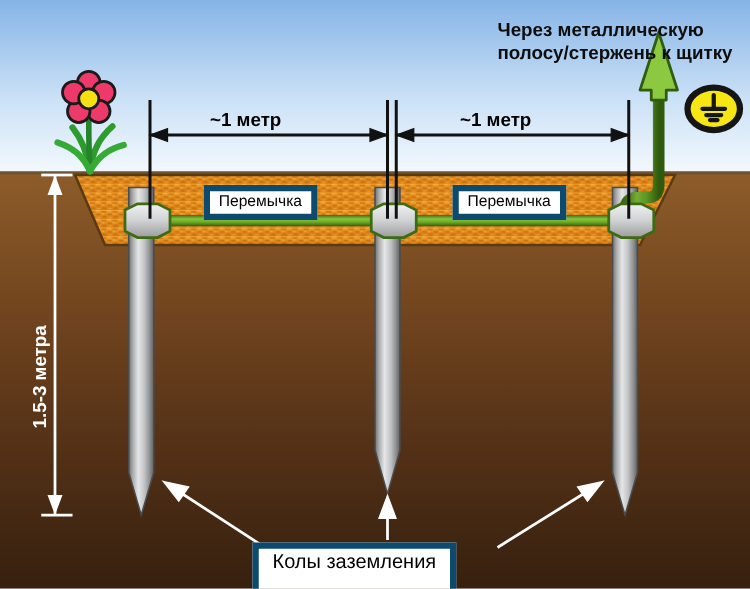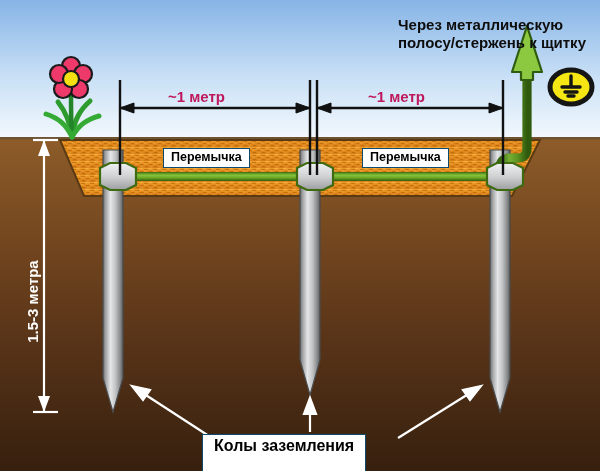--- a/index.html
+++ b/index.html
@@ -1,29 +1,29 @@
 <!DOCTYPE html>
 <html><head>
 <meta charset="utf-8">
 <style>
   html,body{margin:0;padding:0;background:#fff;}
   body{font-family:"Liberation Sans",sans-serif;}
   #stage{position:relative;width:600px;height:471px;overflow:hidden;}
   #stage svg{display:block;}
   .lbl{
-    position:absolute;background:#ffffff;border:1px solid #0c4a6e;
-    color:#000;font-weight:bold;font-family:"Liberation Sans",sans-serif;
+    position:absolute;background:#ffffff;border:5px solid #0c4a6e;
+    color:#000;font-weight:normal;font-family:"Liberation Sans",sans-serif;
     white-space:nowrap;text-align:left;line-height:1.05;
     box-sizing:border-box;
   }
   #lbl-jumper-1{left:163px;top:148px;font-size:12.5px;padding:2px 7px 3px;}
   #lbl-jumper-2{left:362px;top:148px;font-size:12.5px;padding:2px 7px 3px;}
   #lbl-stakes{left:202px;top:434px;font-size:16px;padding:3px 11px 20px;}
   .dim{
-    position:absolute;color:#be185d;font-weight:bold;
+    position:absolute;color:#000000;font-weight:bold;
     font-family:"Liberation Sans",sans-serif;white-space:nowrap;
   }
   #dim-span-1{left:168px;top:88px;font-size:15px;}
   #dim-span-2{left:368px;top:88px;font-size:15px;}
   #dim-depth{
     left:-28px;top:293px;width:120px;text-align:center;font-size:15px;
     color:#ffffff;transform:rotate(-90deg);transform-origin:50% 50%;
   }
   #note-top{
     position:absolute;left:398px;top:16px;width:196px;

